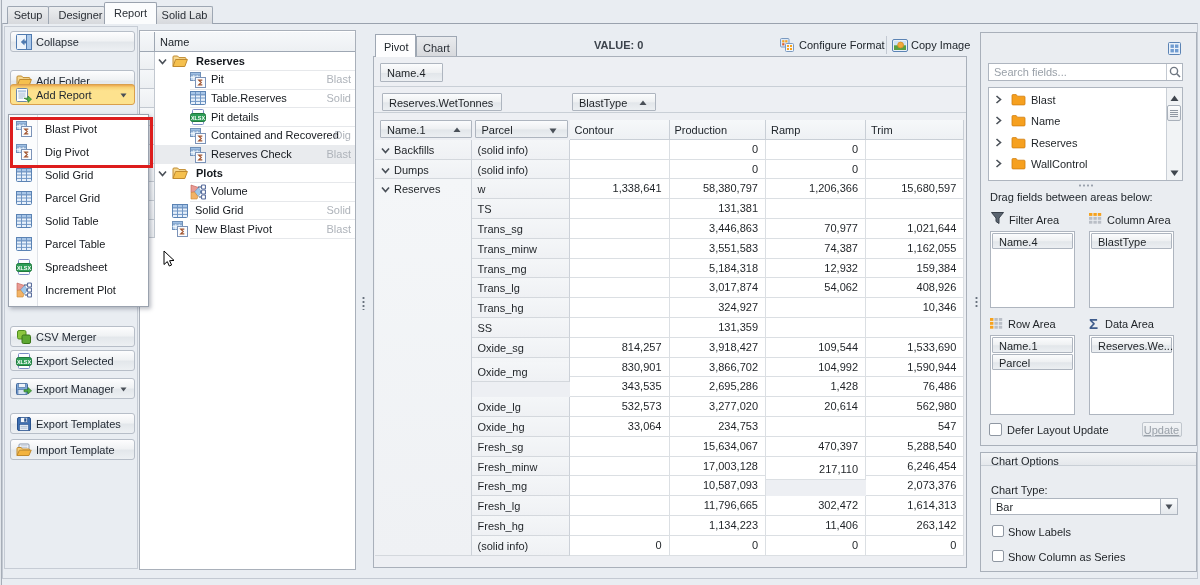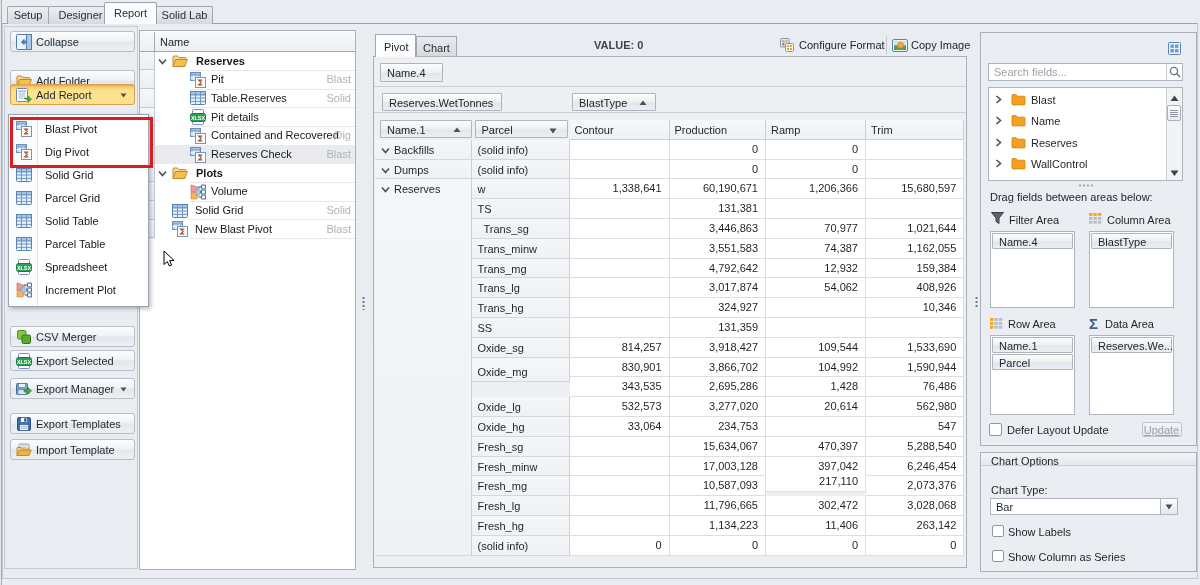--- a/index.html
+++ b/index.html
@@ -310,39 +310,39 @@
     <span class="num">0</span>
   </div>
 <div class="dcell" style="left:866px;top:159.6px;width:98.3px;height:19.8px;z-index:2;"></div>
 <div class="rcell" style="left:471.5px;top:179.4px;width:98px;height:19.8px;z-index:2;">
     <span style="position:absolute;left:6px;top:4px;">w</span>
   </div>
 <div class="dcell" style="left:569.5px;top:179.4px;width:100px;height:19.8px;z-index:2;">
     <span class="num">1,338,641</span>
   </div>
 <div class="dcell" style="left:669.5px;top:179.4px;width:96.5px;height:19.8px;z-index:2;">
-    <span class="num">60,190,671</span>
+    <span class="num">58,380,797</span>
   </div>
 <div class="dcell" style="left:766px;top:179.4px;width:100px;height:19.8px;z-index:2;">
     <span class="num">1,206,366</span>
   </div>
 <div class="dcell" style="left:866px;top:179.4px;width:98.3px;height:19.8px;z-index:2;">
     <span class="num">15,680,597</span>
   </div>
 <div class="rcell" style="left:471.5px;top:199.2px;width:98px;height:19.8px;z-index:2;">
     <span style="position:absolute;left:6px;top:4px;">TS</span>
   </div>
 <div class="dcell" style="left:569.5px;top:199.2px;width:100px;height:19.8px;z-index:2;"></div>
 <div class="dcell" style="left:669.5px;top:199.2px;width:96.5px;height:19.8px;z-index:2;">
     <span class="num">131,381</span>
   </div>
 <div class="dcell" style="left:766px;top:199.2px;width:100px;height:19.8px;z-index:2;"></div>
 <div class="dcell" style="left:866px;top:199.2px;width:98.3px;height:19.8px;z-index:2;"></div>
 <div class="rcell" style="left:471.5px;top:219.0px;width:98px;height:19.8px;z-index:2;">
-    <span style="position:absolute;left:12px;top:4px;">Trans_sg</span>
+    <span style="position:absolute;left:6px;top:4px;">Trans_sg</span>
   </div>
 <div class="dcell" style="left:569.5px;top:219.0px;width:100px;height:19.8px;z-index:2;"></div>
 <div class="dcell" style="left:669.5px;top:219.0px;width:96.5px;height:19.8px;z-index:2;">
     <span class="num">3,446,863</span>
   </div>
 <div class="dcell" style="left:766px;top:219.0px;width:100px;height:19.8px;z-index:2;">
     <span class="num">70,977</span>
   </div>
 <div class="dcell" style="left:866px;top:219.0px;width:98.3px;height:19.8px;z-index:2;">
     <span class="num">1,021,644</span>
@@ -358,21 +358,21 @@
     <span class="num">74,387</span>
   </div>
 <div class="dcell" style="left:866px;top:238.8px;width:98.3px;height:19.8px;z-index:2;">
     <span class="num">1,162,055</span>
   </div>
 <div class="rcell" style="left:471.5px;top:258.6px;width:98px;height:19.8px;z-index:2;">
     <span style="position:absolute;left:6px;top:4px;">Trans_mg</span>
   </div>
 <div class="dcell" style="left:569.5px;top:258.6px;width:100px;height:19.8px;z-index:2;"></div>
 <div class="dcell" style="left:669.5px;top:258.6px;width:96.5px;height:19.8px;z-index:2;">
-    <span class="num">4,792,642</span>
+    <span class="num">5,184,318</span>
   </div>
 <div class="dcell" style="left:766px;top:258.6px;width:100px;height:19.8px;z-index:2;">
     <span class="num">12,932</span>
   </div>
 <div class="dcell" style="left:866px;top:258.6px;width:98.3px;height:19.8px;z-index:2;">
     <span class="num">159,384</span>
   </div>
 <div class="rcell" style="left:471.5px;top:278.4px;width:98px;height:19.8px;z-index:2;">
     <span style="position:absolute;left:6px;top:4px;">Trans_lg</span>
   </div>
@@ -505,38 +505,38 @@
 <div class="dcell" style="left:866px;top:456.6px;width:98.3px;height:19.8px;z-index:2;">
     <span class="num">6,246,454</span>
   </div>
 <div class="rcell" style="left:471.5px;top:476.4px;width:98px;height:19.8px;z-index:2;">
     <span style="position:absolute;left:6px;top:4px;">Fresh_mg</span>
   </div>
 <div class="dcell" style="left:569.5px;top:476.4px;width:100px;height:19.8px;z-index:2;"></div>
 <div class="dcell" style="left:669.5px;top:476.4px;width:96.5px;height:19.8px;z-index:2;">
     <span class="num">10,587,093</span>
   </div>
-<div class="dcell" style="left:766px;top:472px;width:100px;height:19.8px;z-index:2;">
+<div class="dcell" style="left:766px;top:460px;width:100px;height:19.8px;z-index:2;">
     <span class="num">217,110</span>
   </div>
 <div class="dcell" style="left:866px;top:476.4px;width:98.3px;height:19.8px;z-index:2;">
     <span class="num">2,073,376</span>
   </div>
 <div class="rcell" style="left:471.5px;top:496.2px;width:98px;height:19.8px;z-index:2;">
     <span style="position:absolute;left:6px;top:4px;">Fresh_lg</span>
   </div>
 <div class="dcell" style="left:569.5px;top:496.2px;width:100px;height:19.8px;z-index:2;"></div>
 <div class="dcell" style="left:669.5px;top:496.2px;width:96.5px;height:19.8px;z-index:2;">
     <span class="num">11,796,665</span>
   </div>
 <div class="dcell" style="left:766px;top:496.2px;width:100px;height:19.8px;z-index:2;">
     <span class="num">302,472</span>
   </div>
 <div class="dcell" style="left:866px;top:496.2px;width:98.3px;height:19.8px;z-index:2;">
-    <span class="num">3,028,068</span>
+    <span class="num">1,614,313</span>
   </div>
 <div class="rcell" style="left:471.5px;top:516.0px;width:98px;height:19.8px;z-index:2;">
     <span style="position:absolute;left:6px;top:4px;">Fresh_hg</span>
   </div>
 <div class="dcell" style="left:569.5px;top:516.0px;width:100px;height:19.8px;z-index:2;"></div>
 <div class="dcell" style="left:669.5px;top:516.0px;width:96.5px;height:19.8px;z-index:2;">
     <span class="num">1,134,223</span>
   </div>
 <div class="dcell" style="left:766px;top:516.0px;width:100px;height:19.8px;z-index:2;">
     <span class="num">11,406</span>

